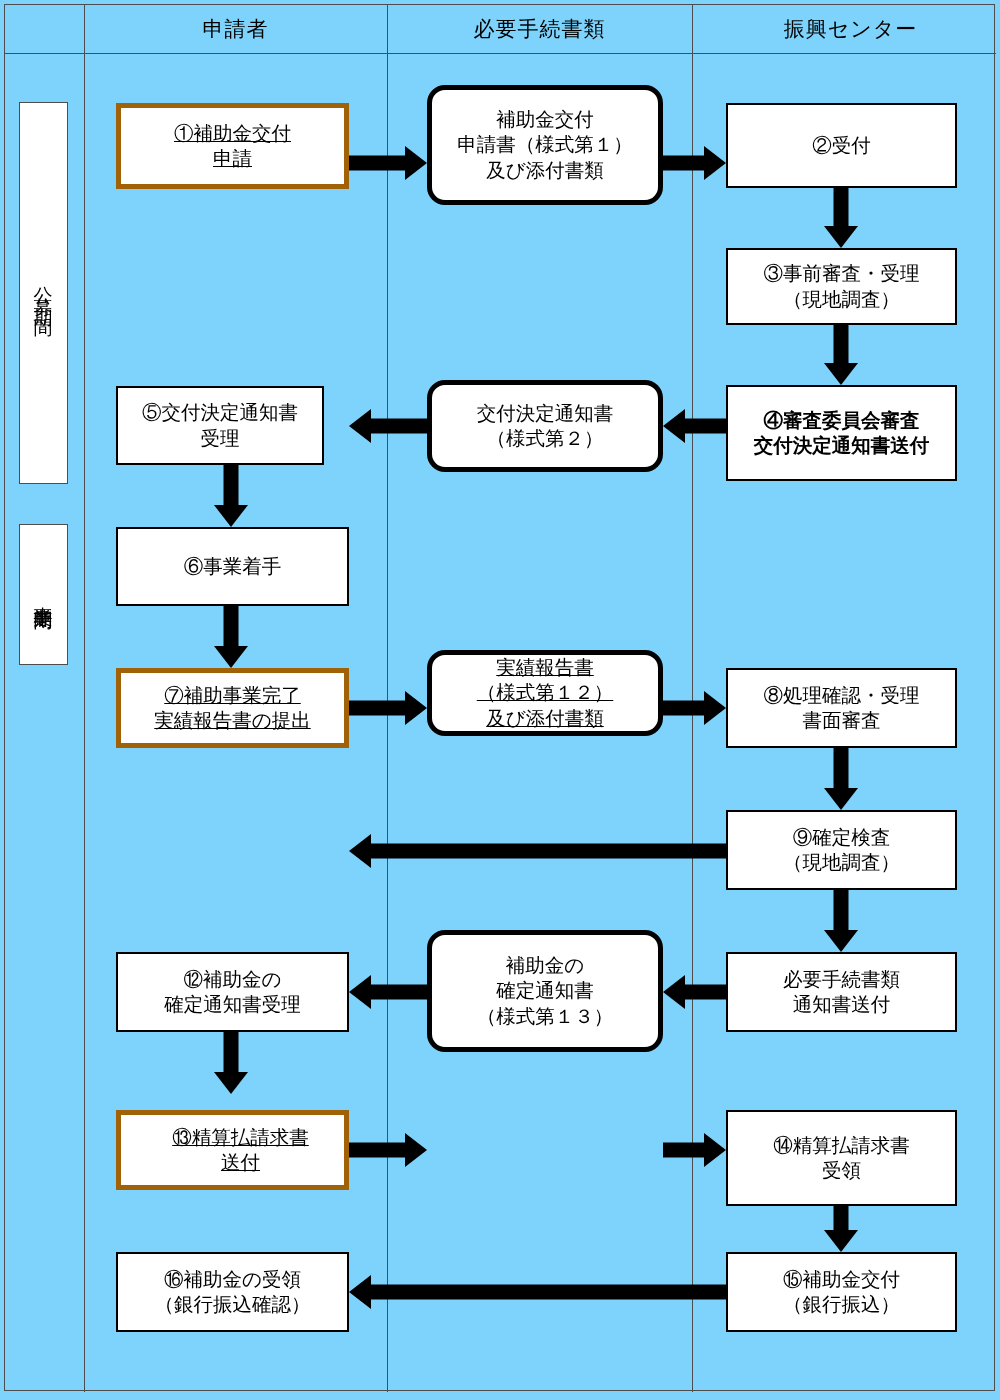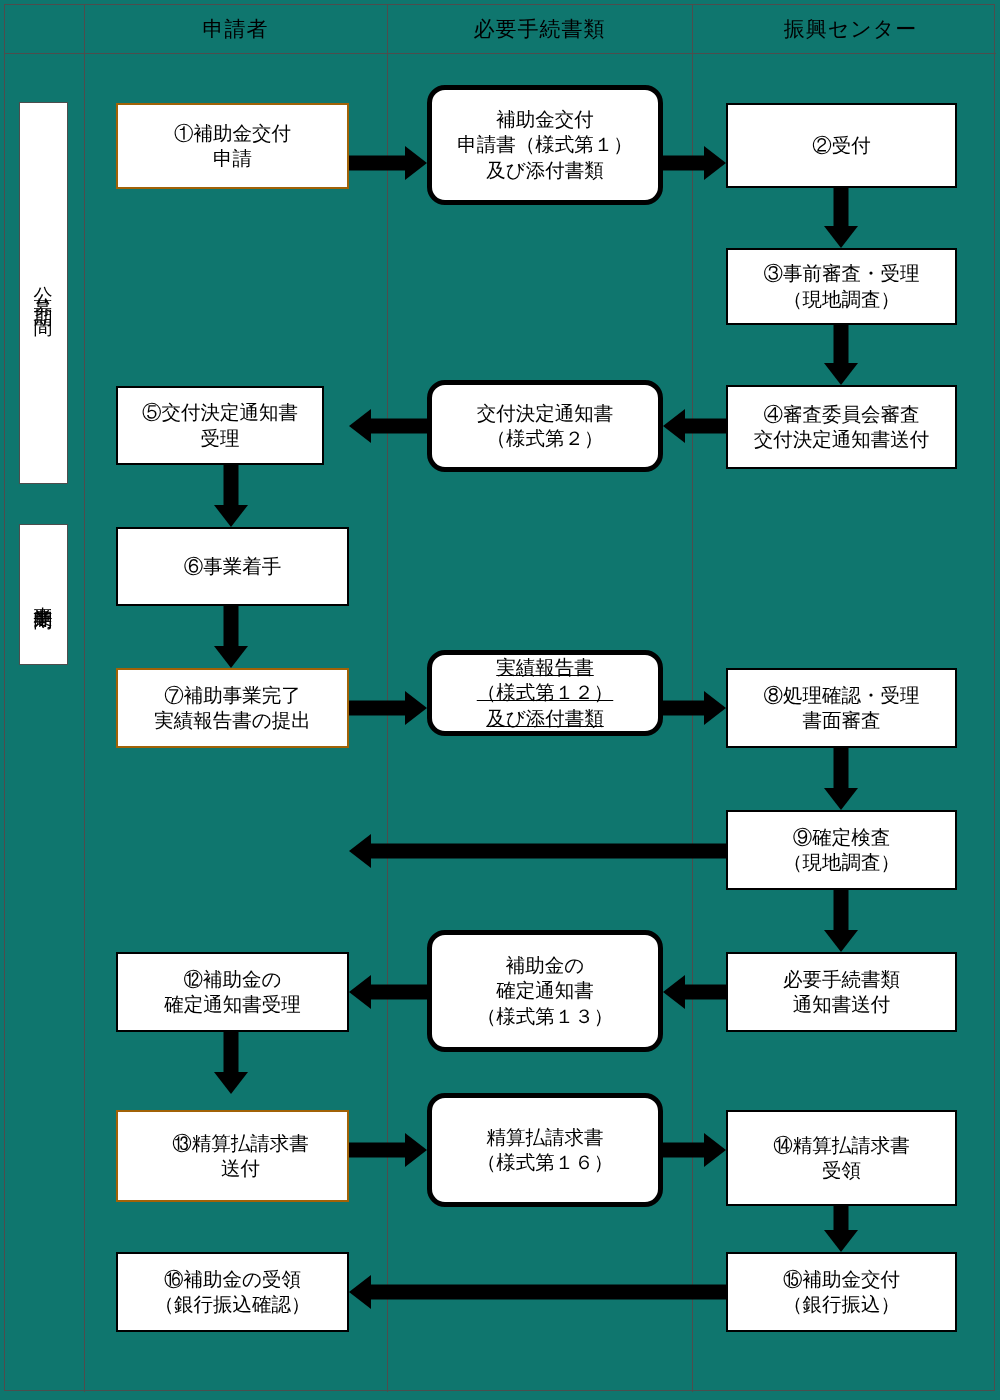--- a/index.html
+++ b/index.html
@@ -7,21 +7,21 @@
   body{
     font-family:"Liberation Serif","DejaVu Serif",serif;
     color:#000;
     -webkit-font-smoothing:antialiased;
   }
   #canvas{
     position:relative;
     width:1000px;
     height:1400px;
     overflow:hidden;
-    background:#0f766e;
+    background:#7dd3fc;
   }
 
   
   .frame{
     position:absolute;
     left:4px; top:4px;
     width:991px; height:1387px;
     border:1px solid #4d4d4d;
     box-sizing:border-box;
   }
@@ -80,21 +80,21 @@
     display:flex;
     align-items:center;
     justify-content:center;
     text-align:center;
     font-size:19.5px;
     line-height:1.30;
     white-space:pre-line;
     z-index:3;
   }
   .node.thin  { border:2px solid #000; }
-  .node.thick { border:2px solid #a16207; }
+  .node.thick { border:5px solid #a16207;text-decoration:underline; }
   .node.doc   { border:5px solid #000; border-radius:18px; }
 
   
   .arrow{ position:absolute; z-index:2; }
 
   .arrow.right .shaft,
   .arrow.left  .shaft{ position:absolute; background:#000; top:50%; transform:translateY(-50%); }
   .arrow.down  .shaft,
   .arrow.up    .shaft{ position:absolute; background:#000; left:50%; transform:translateX(-50%); }
 
@@ -182,21 +182,21 @@
   </div>
 
   <div class="node doc" style="left:427px; top:380px; width:236px; height:92px;">交付決定通知書
 （様式第２）</div>
 
   <div class="arrow left" style="left:663px; top:409px; width:63px; height:34px;">
     <div class="shaft" style="right:0; width:43px; height:15px;"></div>
       <div class="head"></div>
   </div>
 
-  <div class="node thin" style="left:726px; top:385px; width:231px; height:84px;">④審査委員会審査
+  <div class="node thin" style="left:726px; top:385px; width:231px; height:96px;font-weight:bold;">④審査委員会審査
 交付決定通知書送付</div>
 
   <div class="arrow down" style="left:214px; top:465px; width:34px; height:62px;">
     <div class="shaft" style="top:0; height:42px; width:15px;"></div>
       <div class="head"></div>
   </div>
 
   <div class="node thin" style="left:116px; top:527px; width:233px; height:79px;">⑥事業着手</div>
 
   <div class="arrow down" style="left:214px; top:606px; width:34px; height:62px;">
@@ -261,30 +261,28 @@
   </div>
 
   <div class="node thin" style="left:726px; top:952px; width:231px; height:80px;">必要手続書類
 通知書送付</div>
 
   <div class="arrow down" style="left:214px; top:1032px; width:34px; height:62px;">
     <div class="shaft" style="top:0; height:42px; width:15px;"></div>
       <div class="head"></div>
   </div>
 
-  <div class="node thick" style="left:116px; top:1110px; width:233px; height:92px;padding-left:16px;">⑬精算払請求書
+  <div class="node thick" style="left:116px; top:1110px; width:233px; height:80px;padding-left:16px;">⑬精算払請求書
 送付</div>
 
   <div class="arrow right" style="left:349px; top:1133px; width:78px; height:34px;">
     <div class="shaft" style="left:0; width:58px; height:15px;"></div>
       <div class="head"></div>
   </div>
 
-  <div class="node doc" style="left:427px; top:1093px; width:236px; height:114px;">精算払請求書
-（様式第１６）</div>
 
   <div class="arrow right" style="left:663px; top:1133px; width:63px; height:34px;">
     <div class="shaft" style="left:0; width:43px; height:15px;"></div>
       <div class="head"></div>
   </div>
 
   <div class="node thin" style="left:726px; top:1110px; width:231px; height:96px;">⑭精算払請求書
 受領</div>
 
   <div class="arrow down" style="left:824px; top:1190px; width:34px; height:62px;">

